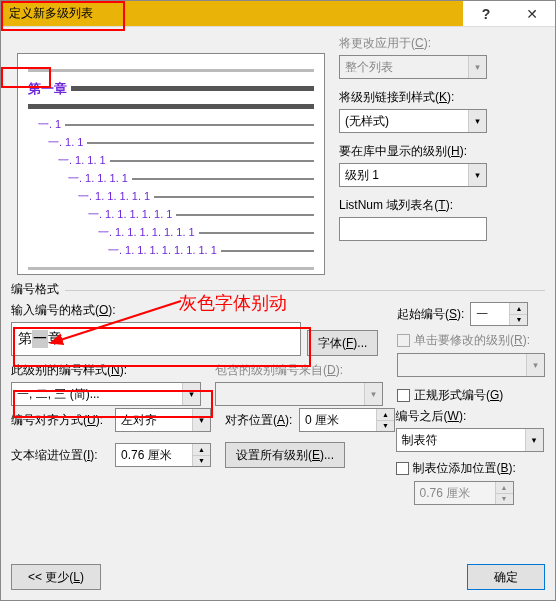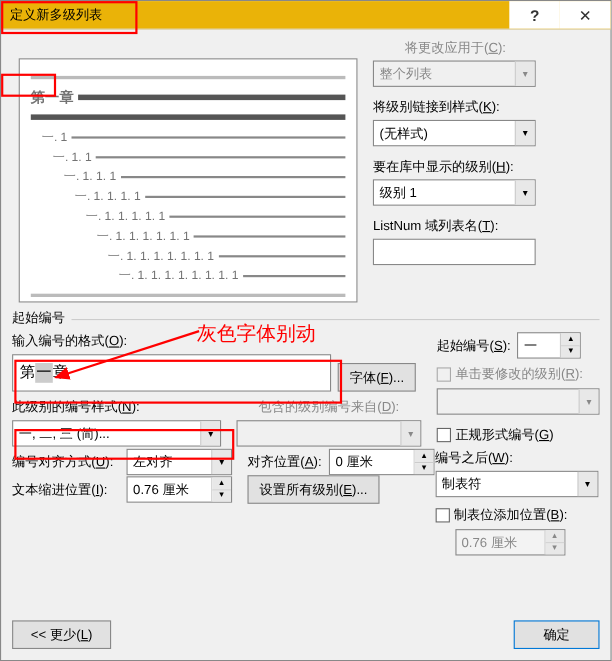--- a/index.html
+++ b/index.html
@@ -93,21 +93,21 @@
     overflow: hidden;
   }
   .pv-row {
     display: flex;
     align-items: center;
     margin: 3px 0;
     height: 15px;
   }
   .pv-label {
     font-size: 11px;
-    color: #737373;
+    color: #6d28d9;
     white-space: nowrap;
     padding-right: 4px;
   }
   .pv-bar {
     flex: 1;
     background: #555;
   }
   .pv-bar.thick { height: 5px; }
   .pv-bar.thin { height: 2px; background: #888; }
   .pv-bar.gray { background: #bbb; height: 3px; }
@@ -136,21 +136,21 @@
     text-align: center;
     border-left: 1px solid #ccc;
     margin-right: -5px;
     height: 100%;
     display: flex;
     align-items: center;
     justify-content: center;
     background: #e8e8e8;
     font-size: 9px;
   }
-  .disabled-label { color: #888; text-align: center; }
+  .disabled-label { color: #888; }
 
   
   .section-title {
     font-size: 12px;
     margin: 6px 0 4px 0;
     position: relative;
   }
   .section-title::after {
     content: "";
     position: absolute;
@@ -192,20 +192,21 @@
     margin-top: 6px;
   }
   .col { flex: 1; }
   .dropdown.full { width: 190px; }
   .dropdown.disabled2 { background: #f0f0f0; color: #888; width: 168px; }
 
   
   .pos-grid {
     display: grid;
     grid-template-columns: 104px 110px 74px 96px;
+    row-gap: 10px;
     align-items: center;
   }
   .spinbox {
     width: 96px;
     height: 24px;
     border: 1px solid #888;
     background: #fff;
     display: flex;
     align-items: center;
     padding: 0 5px;
@@ -383,21 +384,21 @@
           <span class="label">
             <span>ListNum 域列表名(</span><span class="u">T</span><span>):</span>
           </span>
           <div class="textbox">
             <span></span>
           </div>
         </div>
       </div>
     </div>
 
-    <div class="section-title">起始编号</div>
+    <div class="section-title">编号格式</div>
 
     <div style="display:flex;">
       <div style="width:376px;">
         <span class="label">
           <span>输入编号的格式</span>(<span class="u">O</span>):
         </span>
         <div class="numfmt-row">
           <div class="numfmt-input">
             <span>第</span>
               <span class="gray-part">一</span>

